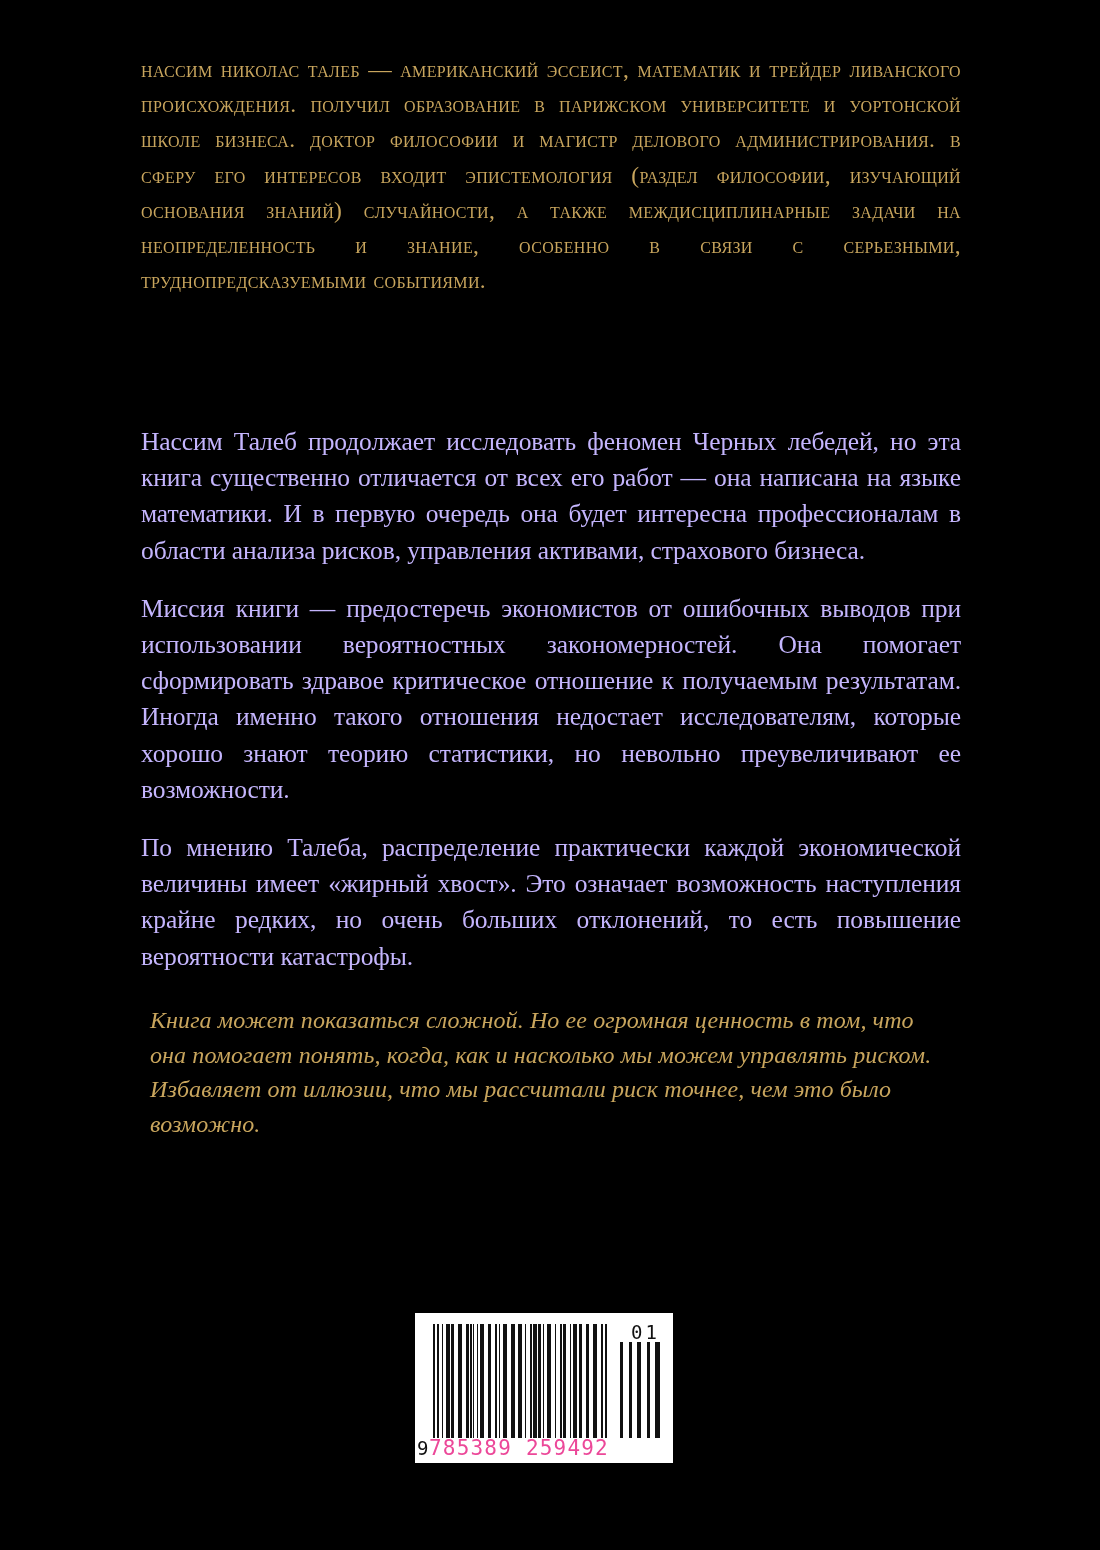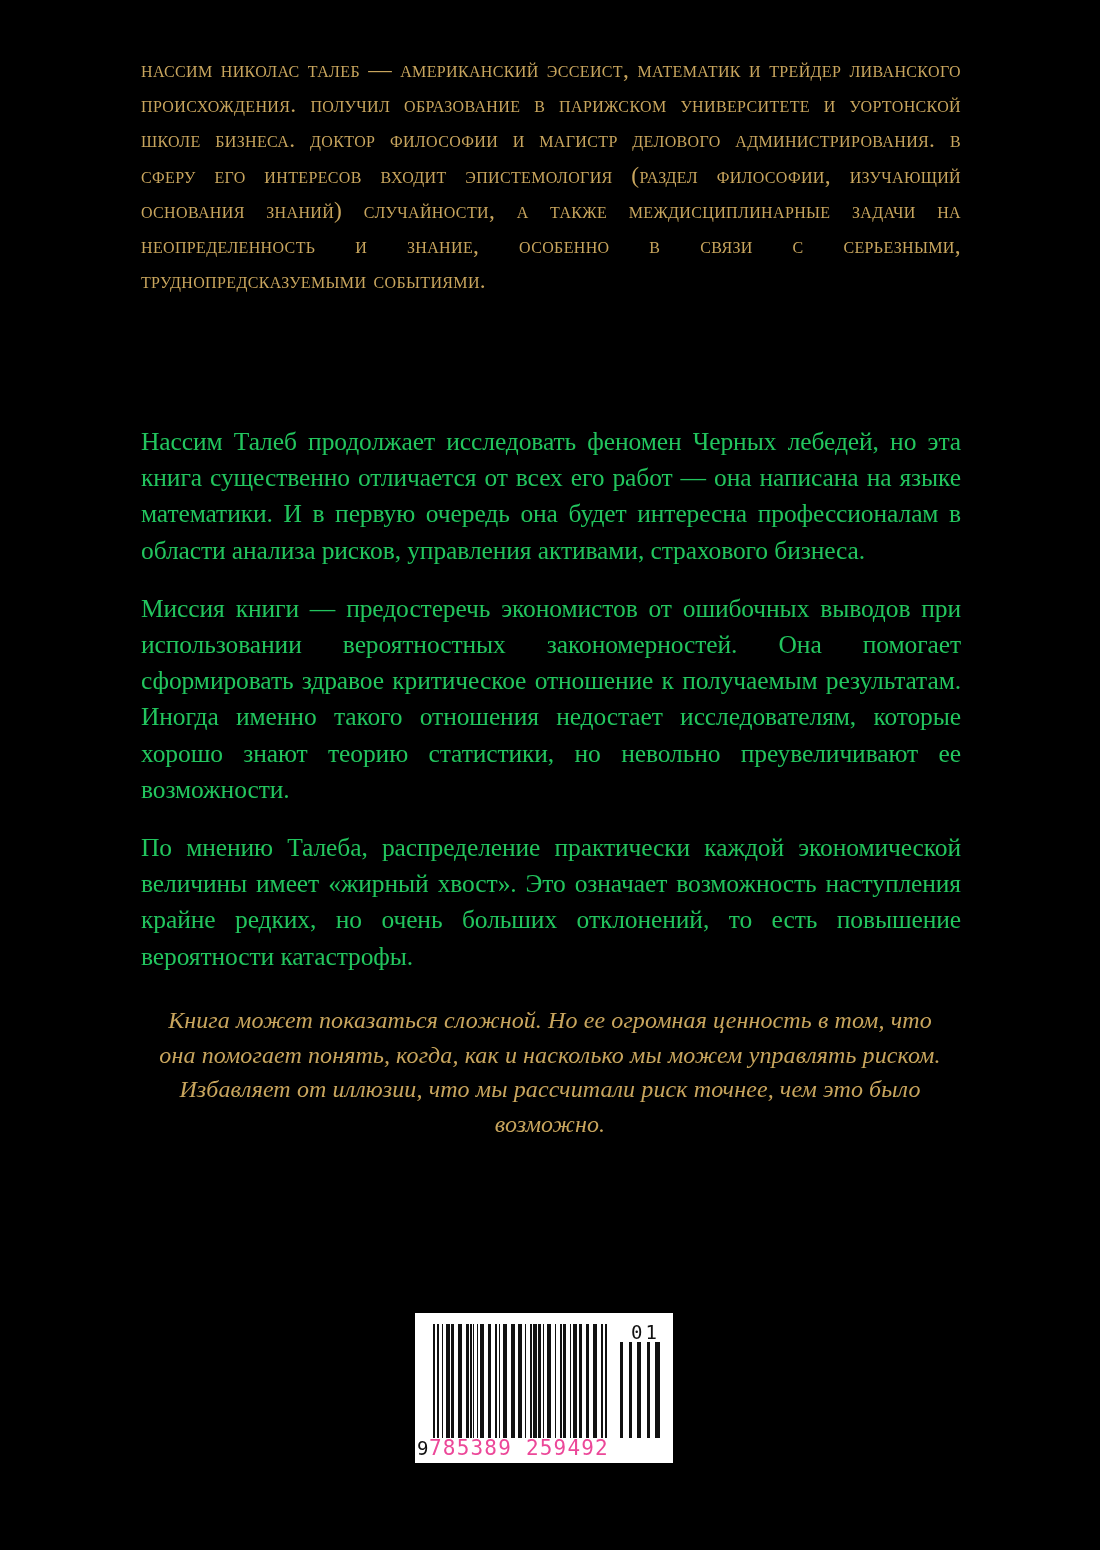--- a/index.html
+++ b/index.html
@@ -47,38 +47,37 @@
   .bio-text::first-letter { }
 
   
   .body-block {
     position: absolute;
     left: 141px;
     top: 424px;
     width: 820px;
   }
   .body-par {
-    color: #22c55e;
+    color: #c4b5fd;
     font-family: "Liberation Serif", "DejaVu Serif", serif;
     font-size: 25.5px;
     line-height: 36.2px;
     text-align: justify;
     text-justify: inter-word;
     margin: 0 0 22px 0;
     letter-spacing: -0.1px;
   }
   .body-par:last-child { margin-bottom: 8px; }
 
   
   .quote-block {
     position: absolute;
     left: 150px;
     top: 1003px;
     width: 800px;
-    text-align: center;
   }
   .quote-text {
     color: #c8a55d;
     font-family: "Liberation Serif", "DejaVu Serif", serif;
     font-style: italic;
     font-size: 24px;
     line-height: 34.5px;
     margin: 0;
     letter-spacing: 0.1px;
   }

